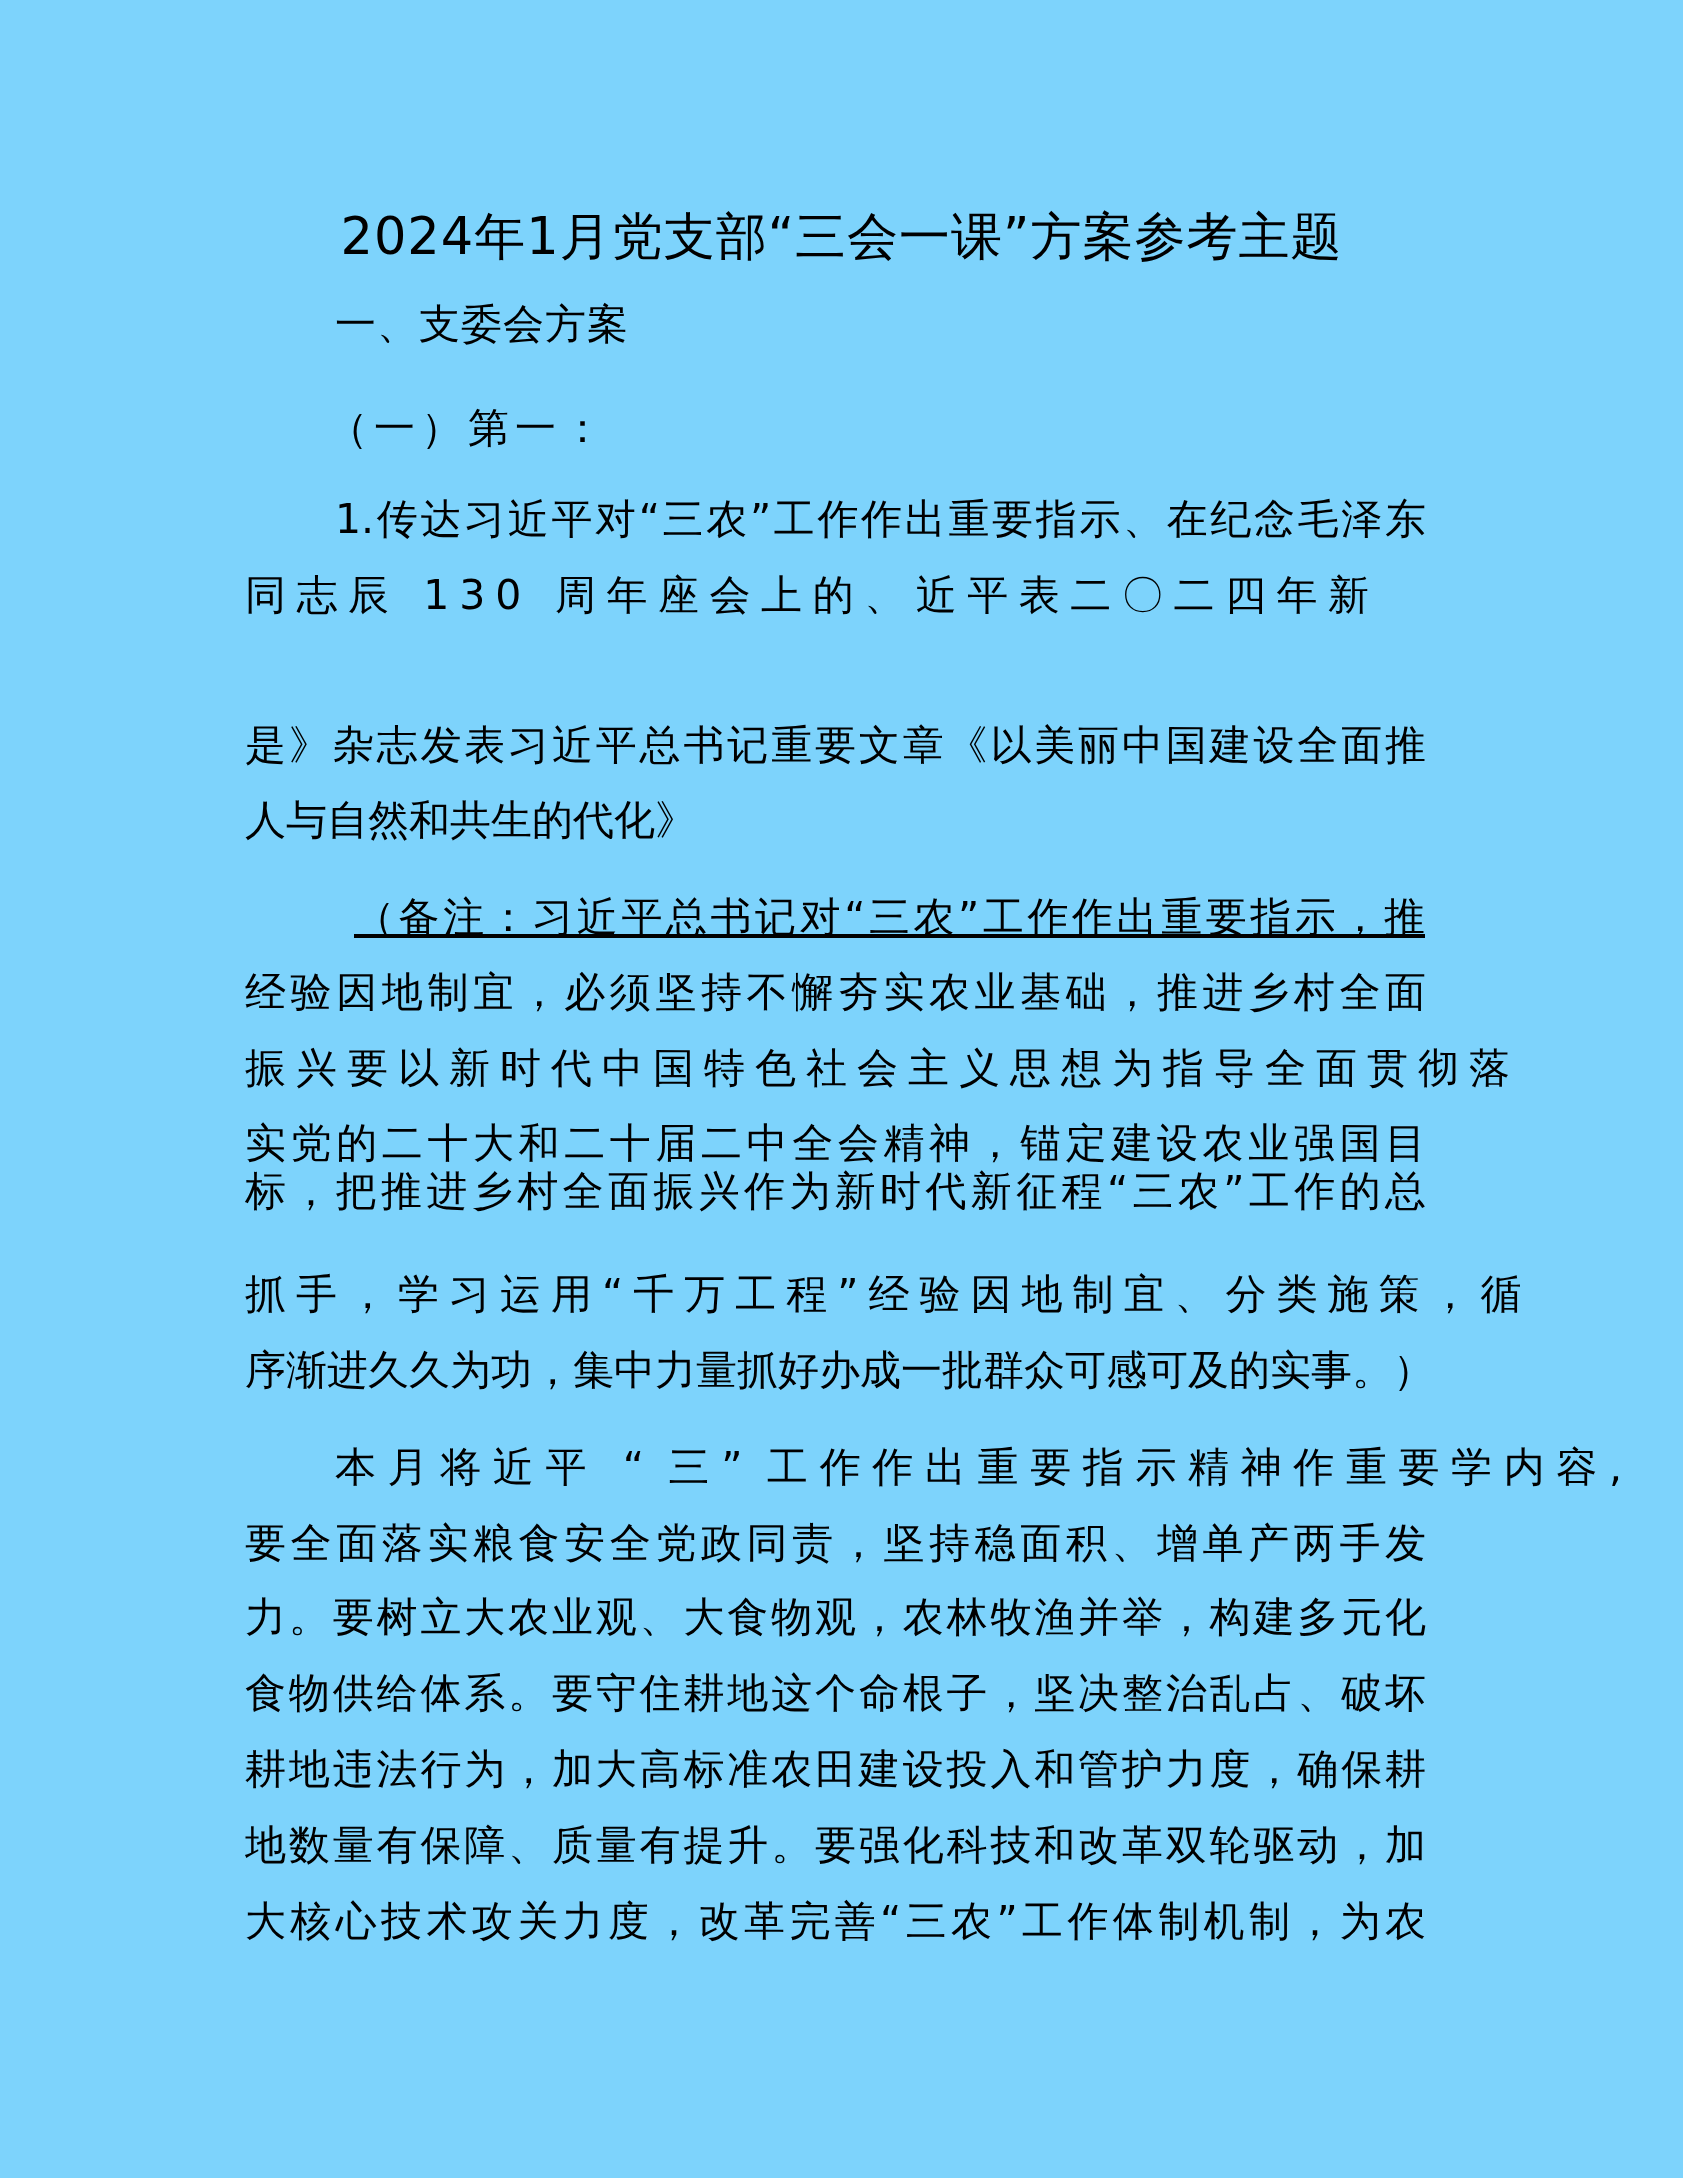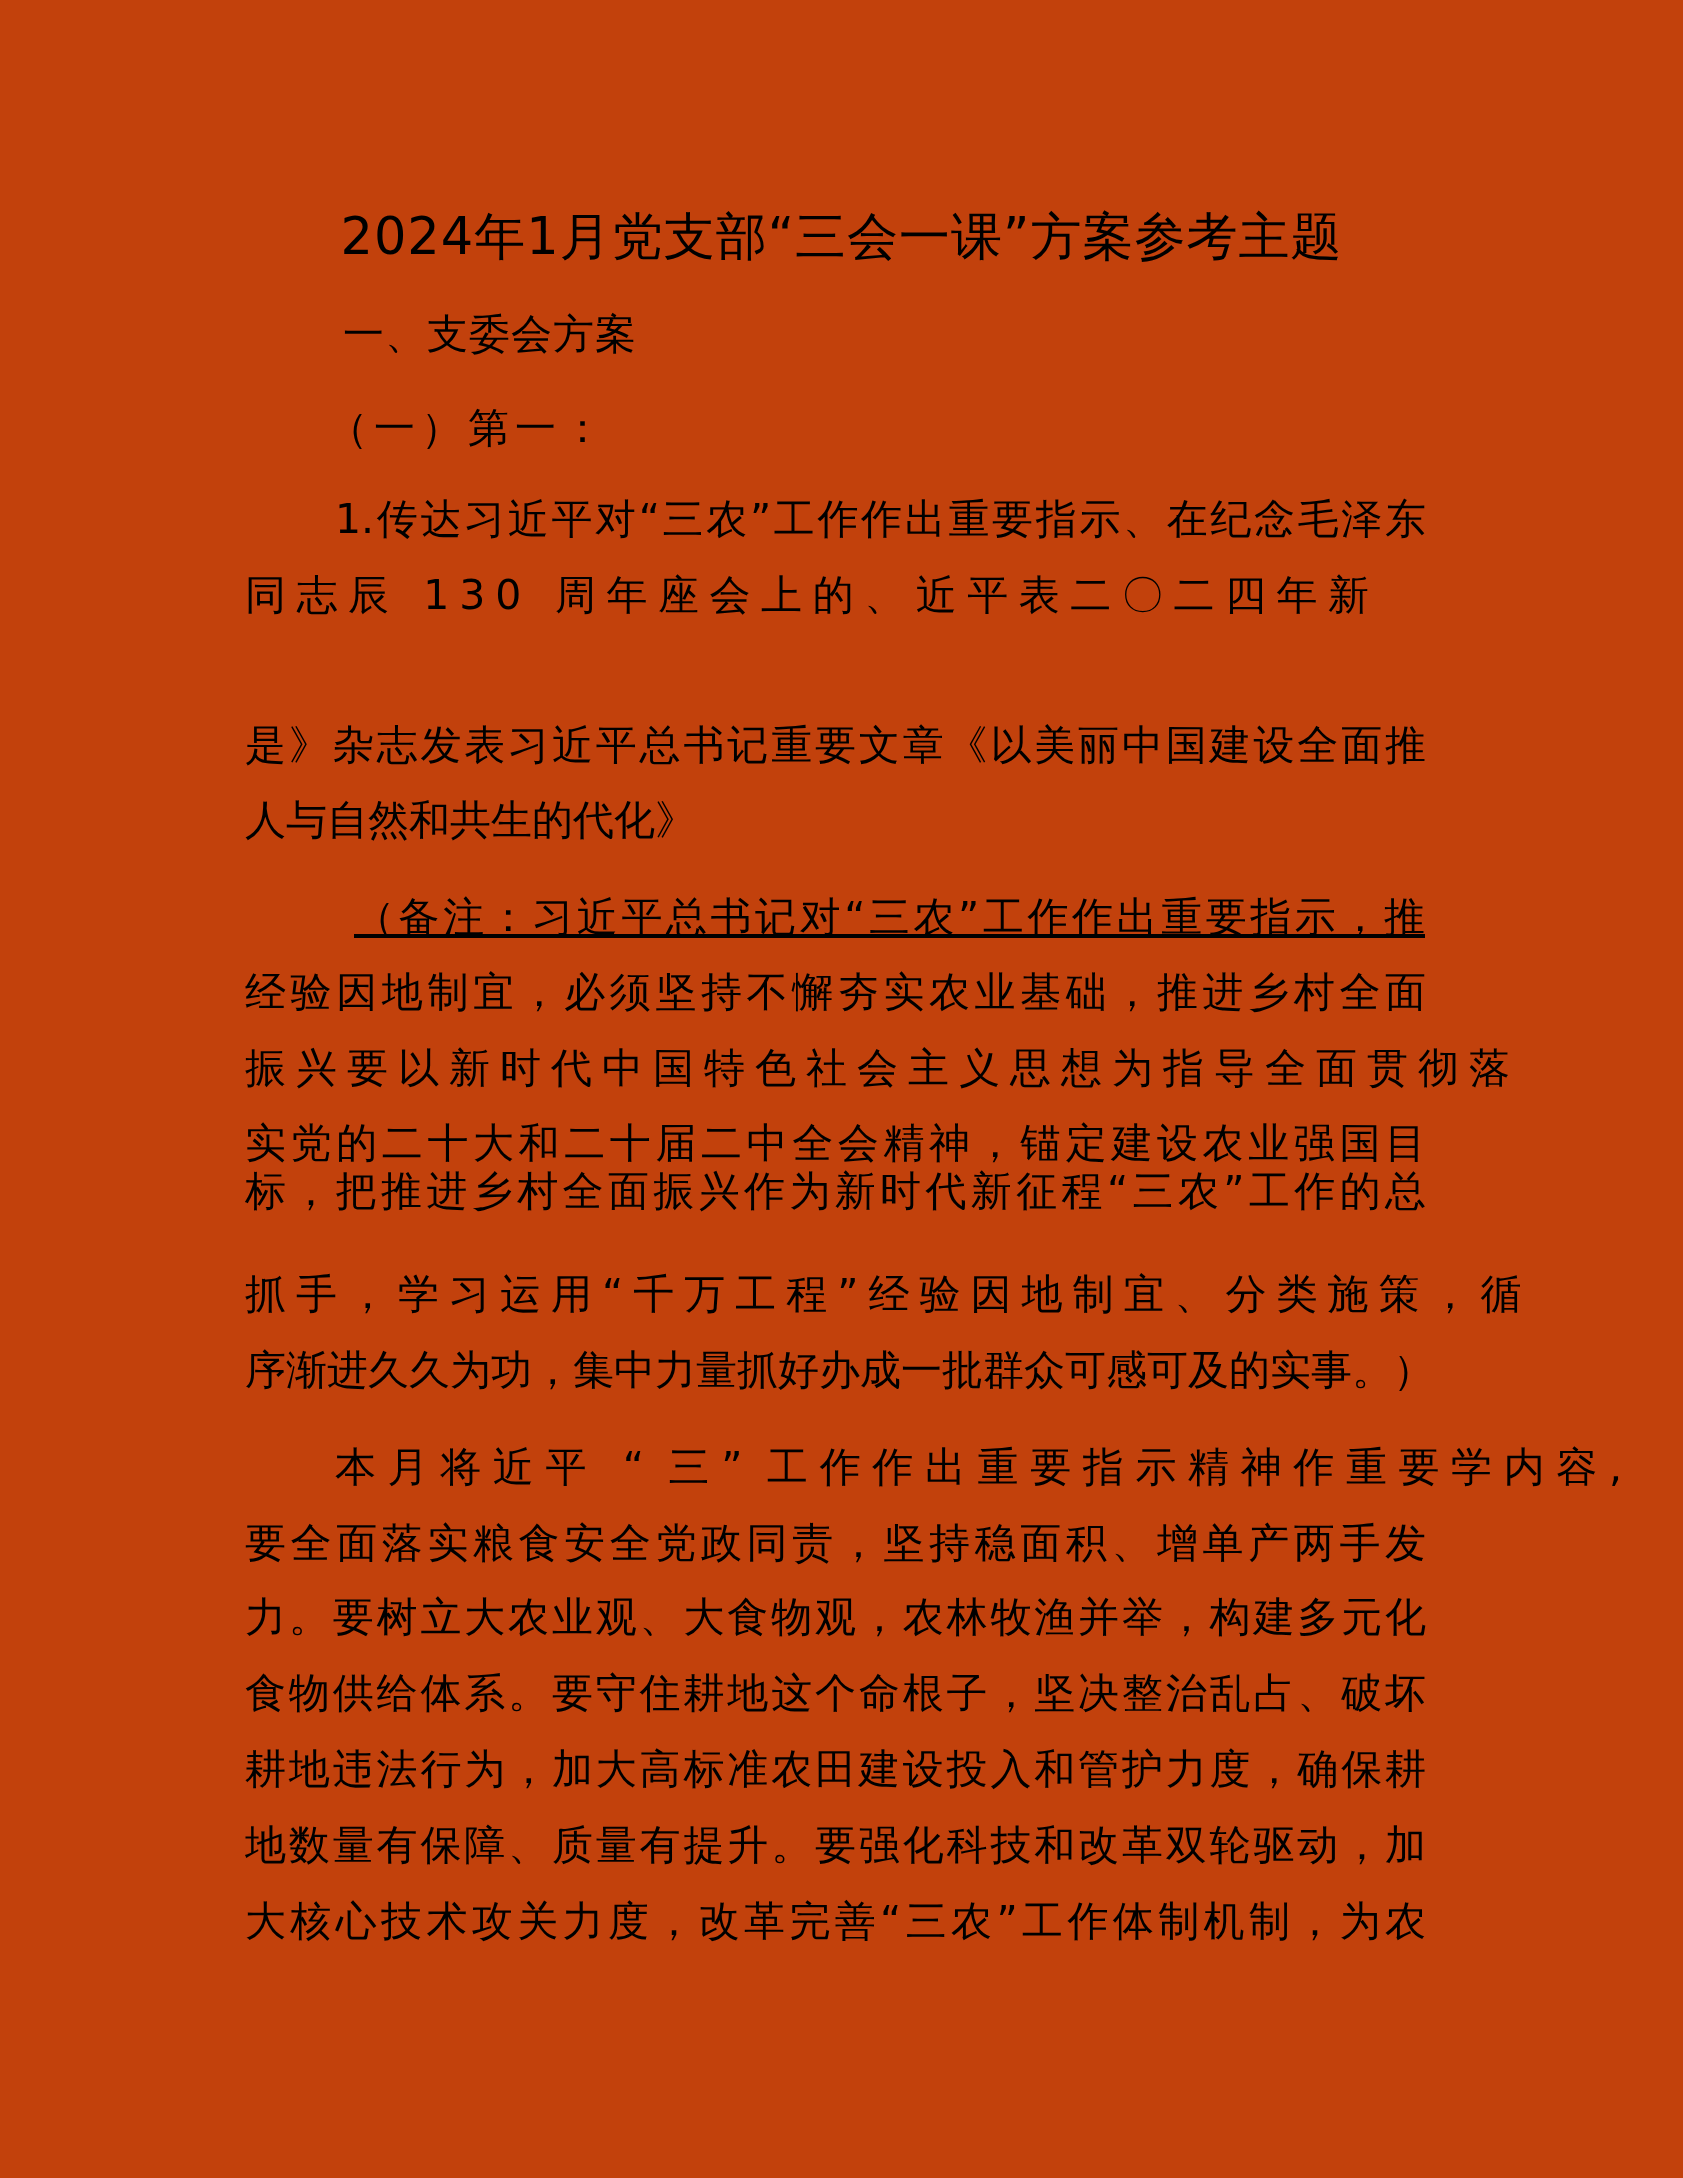--- a/index.html
+++ b/index.html
@@ -1,21 +1,21 @@
 <!DOCTYPE html>
 <html><head>
 <meta charset="utf-8">
 <style>
   html, body { margin: 0; padding: 0; background: #ffffff; }
   body {
     width: 1683px; height: 2178px; position: relative; overflow: hidden;
     font-family: "DejaVu Sans", "Liberation Sans", sans-serif;
     color: #000000;
   }
-  .page { position: absolute; left: 0; top: 0; width: 1683px; height: 2178px; background: #c2410c; }
+  .page { position: absolute; left: 0; top: 0; width: 1683px; height: 2178px; background: #7dd3fc; }
   .title {
     position: absolute; left: 0; width: 1683px; top: 203px;
     text-align: center; font-size: 51px; line-height: 67px; white-space: nowrap;
     letter-spacing: 1px;
   }
   .line {
     position: absolute; left: 245px; width: 1181px;
     font-size: 41px; line-height: 59px; white-space: nowrap;
     text-align: justify; text-align-last: justify;
   }
@@ -27,21 +27,21 @@
   .line.overflow { left: 335px; width: 1287px; }
   .line.spaced { letter-spacing: 10px; }
 </style>
 </head>
 <body>
 
 <div class="page">
 
   <div class="title" style="top:203px;">2024年1月党支部“三会一课”方案参考主题</div>
 
-  <div class="line heading" style="top:305px;margin-left:8px;">一、支委会方案</div>
+  <div class="line heading" style="top:295px;">一、支委会方案</div>
 
   <div class="line sub" style="top:399px;">（一）第一：</div>
 
   <div class="line indent" style="top:490px;">1.传达习近平对“三农”工作作出重要指示、在纪念毛泽东</div>
   <div class="line spaced" style="top:566px; width:1134px;">同志辰 130 周年座会上的、近平表二〇二四年新</div>
   <div class="line" style="top:716px;">是》杂志发表习近平总书记重要文章《以美丽中国建设全面推</div>
   <div class="line last" style="top:791px;">人与自然和共生的代化》</div>
 
   <div class="line indent3" style="top:888px;">（备注：习近平总书记对“三农”工作作出重要指示，推</div>
   <div class="line" style="top:963px;">经验因地制宜，必须坚持不懈夯实农业基础，推进乡村全面</div>

